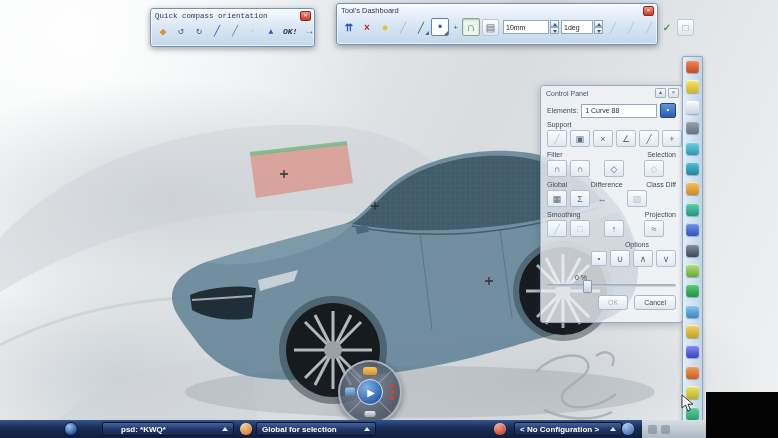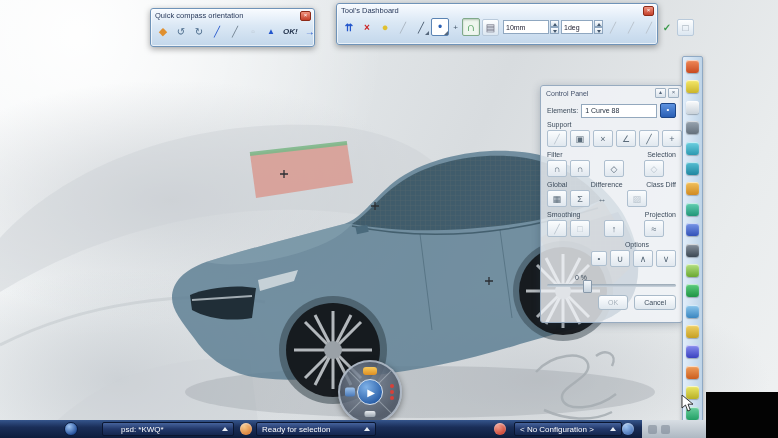--- a/index.html
+++ b/index.html
@@ -91,21 +91,21 @@
     border-radius:2px;background:linear-gradient(#e8ecf0,#9aa4ae);}
 
   
   .taskbar{position:absolute;left:0;top:420px;width:778px;height:18px;
     background:linear-gradient(180deg,#35558c,#1a2e58 40%,#0d1d3d);}
   .tb-orb{position:absolute;left:64px;top:2px;width:14px;height:14px;border-radius:50%;
     background:radial-gradient(circle at 35% 30%,#9ec4f2,#2a56a0 70%,#143468);border:1px solid #0a1c40;box-sizing:border-box;}
   .tb-btn{position:absolute;top:2px;height:14px;display:flex;align-items:center;gap:3px;padding:0 5px;
     background:linear-gradient(180deg,#46639c,#22386a 50%,#15274e);border:1px solid #0a1630;border-radius:2px;
     color:#fff;font-size:8px;box-sizing:border-box;white-space:nowrap;}
-  .tb-btn .lbl{overflow:hidden;text-overflow:ellipsis;flex:1;}
+  .tb-btn .lbl{overflow:hidden;text-overflow:ellipsis;flex:1;font-weight:bold;}
   .tb-caret{width:0;height:0;border-left:3px solid transparent;border-right:3px solid transparent;
     border-bottom:4px solid #e8edf4;flex:none;}
   .tb-dot{position:absolute;top:3px;width:12px;height:12px;border-radius:50%;
     box-shadow:inset 0 1px 2px rgba(255,255,255,.6);}
   .tb-tray{position:absolute;left:642px;top:0;width:64px;height:18px;
     background:linear-gradient(180deg,#d8dee4,#aeb8c2);display:flex;align-items:center;gap:4px;
     padding-left:6px;box-sizing:border-box;}
   .tb-tray i{width:9px;height:9px;border-radius:2px;background:rgba(120,132,146,.55);}
   .black-corner{position:absolute;left:706px;top:392px;width:72px;height:46px;background:#030303;}
 
@@ -199,21 +199,21 @@
     <path d="M280,174 H288 M284,170 V178"></path>
   </g>
 
   <g stroke="#a6adb2" stroke-width="2.5" fill="none" opacity="0.85">
     <path d="M536,372 C552,354 584,350 588,364 C592,378 560,386 562,398 C564,412 596,410 616,394"></path>
     <path d="M544,410 C566,420 592,422 612,412"></path>
     <path d="M596,356 C606,348 618,354 612,366"></path>
   </g>
 </svg>
 
-<div class="fl-tb" style="left:150px;top:8px;width:163px;height:37px;">
+<div class="fl-tb" style="left:150px;top:8px;width:163px;height:37px;font-family:Liberation Mono, monospace;">
   <div class="tb-head">
     <span>Quick compass orientation</span>
     <span class="tb-close">×</span>
   </div>
   <div class="tb-body">
     <span class="ti" style="color:#e09030;font-size:11px;">◆</span>
     <span class="ti" style="color:#4a6a8a;">↺</span>
     <span class="ti" style="color:#4a6a8a;">↻</span>
     <span class="ti" style="color:#2255cc;">╱</span>
     <span class="ti" style="color:#70808f;">╱</span>
@@ -383,21 +383,21 @@
 
 <div class="taskbar">
   <span class="tb-orb"></span>
   <span class="tb-dot" style="left:106px;background:radial-gradient(circle at 35% 30%,#b6ec8a,#3f9a22);"></span>
   <span class="tb-btn" style="left:102px;width:132px;padding-left:18px;">
     <span class="lbl">psd: *KWQ*</span>
     <span class="tb-caret"></span>
   </span>
   <span class="tb-dot" style="left:240px;background:radial-gradient(circle at 35% 30%,#f6c88a,#d2691e);"></span>
   <span class="tb-btn" style="left:256px;width:120px;">
-    <span class="lbl">Ready for selection</span>
+    <span class="lbl">Global for selection</span>
     <span class="tb-caret"></span>
   </span>
   <span class="tb-dot" style="left:494px;background:radial-gradient(circle at 35% 30%,#f09a8a,#c22a18);"></span>
   <span class="tb-btn" style="left:514px;width:108px;">
     <span class="lbl">&lt; No Configuration &gt;</span>
     <span class="tb-caret"></span>
   </span>
   <span class="tb-dot" style="left:622px;background:radial-gradient(circle at 35% 30%,#9ec4f2,#2a56a0);"></span>
   <span class="tb-tray">
         <i></i>

